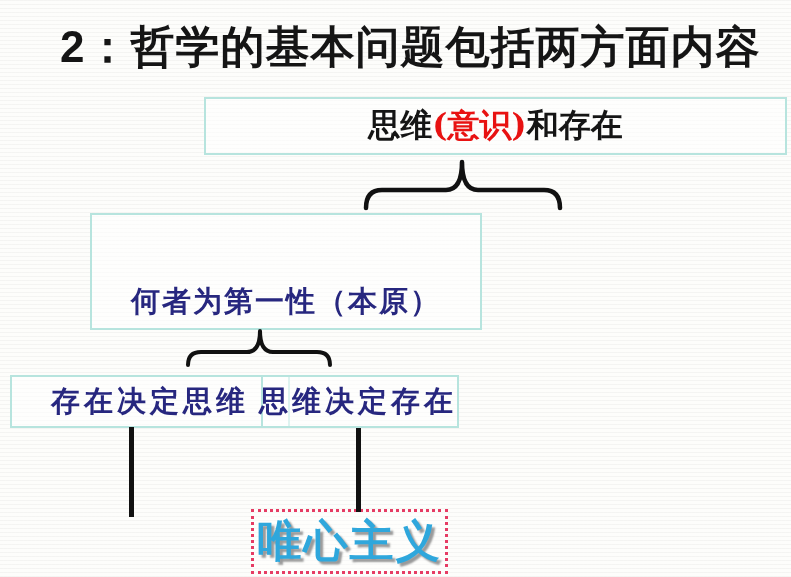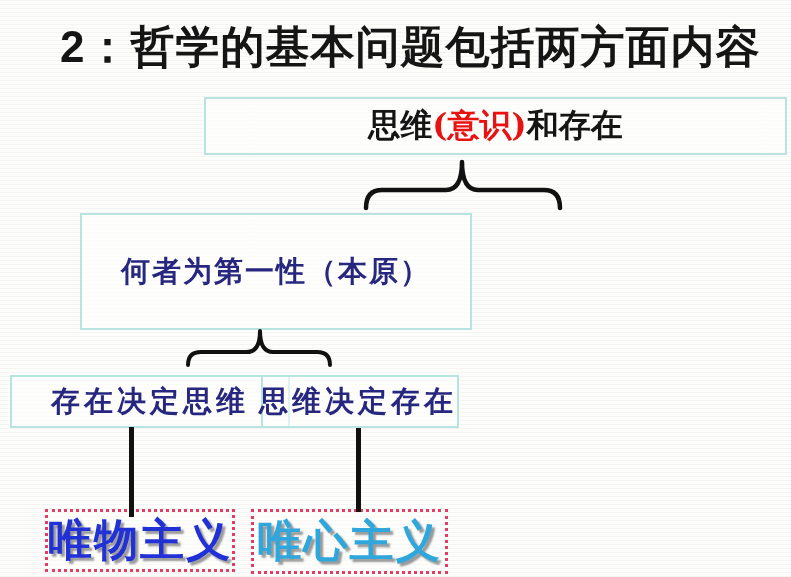--- a/index.html
+++ b/index.html
@@ -50,26 +50,26 @@
     font-size: 32px;
     font-weight: bold;
     color: #151515;
     white-space: nowrap;
     margin-left: 12px;
   }
   .relation-box .red {
     color: #e81212;
   }
   .first-nature-box {
-    left: 80px;
+    left: 90px;
     top: 213px;
     width: 392px;
     height: 117px;
-    flex-direction: column;
-    align-items: center;
+    flex-direction: row;
+    align-items: flex-end;
     justify-content: space-around;
     padding: 6px 8px;
     font-family: "DejaVu Serif", "Liberation Serif", serif;
     font-size: 29px;
     font-weight: bold;
     color: #27277f;
     letter-spacing: 2px;
     white-space: nowrap;
   }
   .branch-box {
@@ -155,21 +155,18 @@
     <span>存在决定思维</span>
   </div>
 
   <div class="teal-box branch-box right">
     <span>思维决定存在</span>
   </div>
 
   <div class="connector left"></div>
   <div class="connector right"></div>
 
-  <div class="conclusion-box left">
-    <span>唯物主义</span>
-  </div>
 
   <div class="conclusion-box right">
     <span>唯心主义</span>
   </div>
 
 </div>
 
 </body></html>

